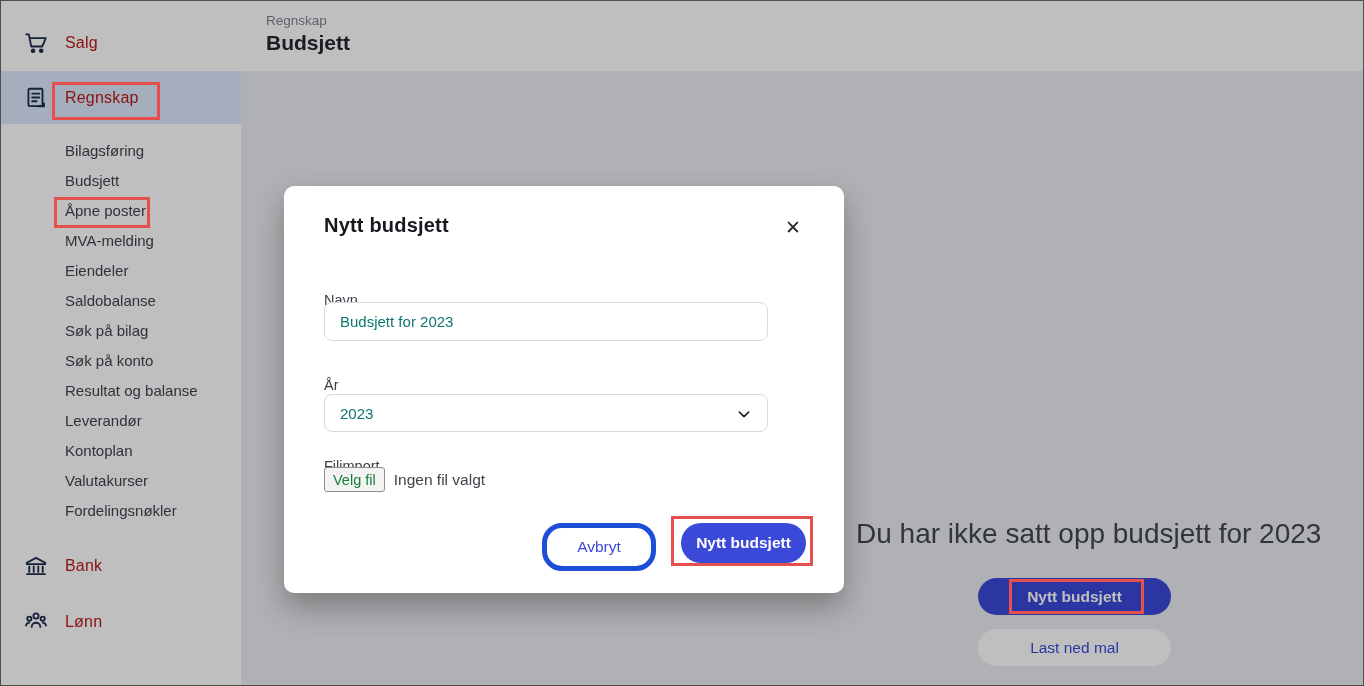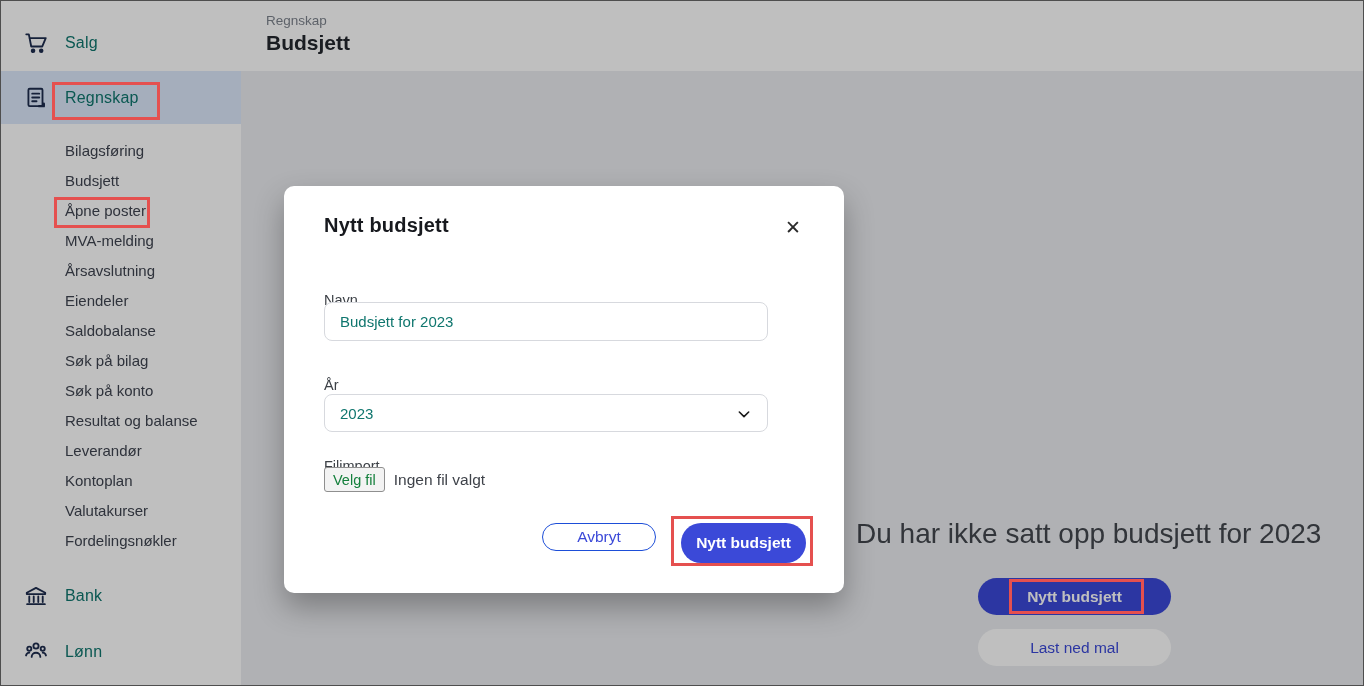--- a/index.html
+++ b/index.html
@@ -17,21 +17,21 @@
     position:absolute; left:0; top:0; width:240px; height:100%;
     background:#ffffff; padding-top:14px; z-index:1;
   }
   .nav-cat {
     display:flex; align-items:center; height:56px; padding-left:22px;
     cursor:pointer;
   }
   .nav-cat.active { background:#dce9fb; height:53px; }
   .nav-cat .cat-icon { width:26px; height:26px; flex:0 0 26px; }
   .nav-cat .cat-label {
-    margin-left:16px; font-size:16px; color:#0f766e; letter-spacing:.2px;
+    margin-left:16px; font-size:16px; color:#b91c1c; letter-spacing:.2px;
   }
   .submenu { list-style:none; padding:12px 0 0 0; }
   .submenu li {
     height:30px; line-height:30px; padding-left:64px;
     font-size:15px; color:#3f4450; cursor:pointer;
   }
   .nav-cat.bank { margin-top:12px; }
 
   
   .main { position:absolute; left:240px; top:0; right:0; bottom:0; }
@@ -96,22 +96,22 @@
   }
   .file-btn {
     height:25px; padding:0 8px; display:flex; align-items:center;
     border:1px solid #8f8f8f; border-radius:3px; background:#f3f3f3;
     font-size:14.5px; color:#15803d; cursor:pointer;
   }
   .file-status { margin-left:9px; font-size:15.5px; color:#3f434a; }
 
   .modal-actions { position:absolute; left:0; top:337px; width:100%; height:40px; }
   .btn-cancel {
-    position:absolute; left:258px; width:114px; height:28px;
-    background:#fff; border:1px solid #1d4ed8; border-radius:20px;
+    position:absolute; left:258px; width:114px; height:48px;
+    background:#fff; border:5px solid #1d4ed8; border-radius:20px;
     color:#3b49d8; font-size:15.5px; font-weight:500;
     display:flex; align-items:center; justify-content:center; cursor:pointer;
   }
   .btn-submit {
     position:absolute; left:397px; width:125px; height:40px;
     background:#3b49d8; border:none; border-radius:20px;
     color:#ffffff; font-size:15.5px; font-weight:700;
     display:flex; align-items:center; justify-content:center; cursor:pointer;
   }
 
@@ -153,21 +153,20 @@
       </span>
       <span class="cat-label">Regnskap</span>
     </div>
 
     <ul class="submenu">
 
     <li>Bilagsføring</li>
         <li>Budsjett</li>
         <li>Åpne poster</li>
         <li>MVA-melding</li>
-        <li>Årsavslutning</li>
         <li>Eiendeler</li>
         <li>Saldobalanse</li>
         <li>Søk på bilag</li>
         <li>Søk på konto</li>
         <li>Resultat og balanse</li>
         <li>Leverandør</li>
         <li>Kontoplan</li>
         <li>Valutakurser</li>
         <li>Fordelingsnøkler</li>
       </ul>

